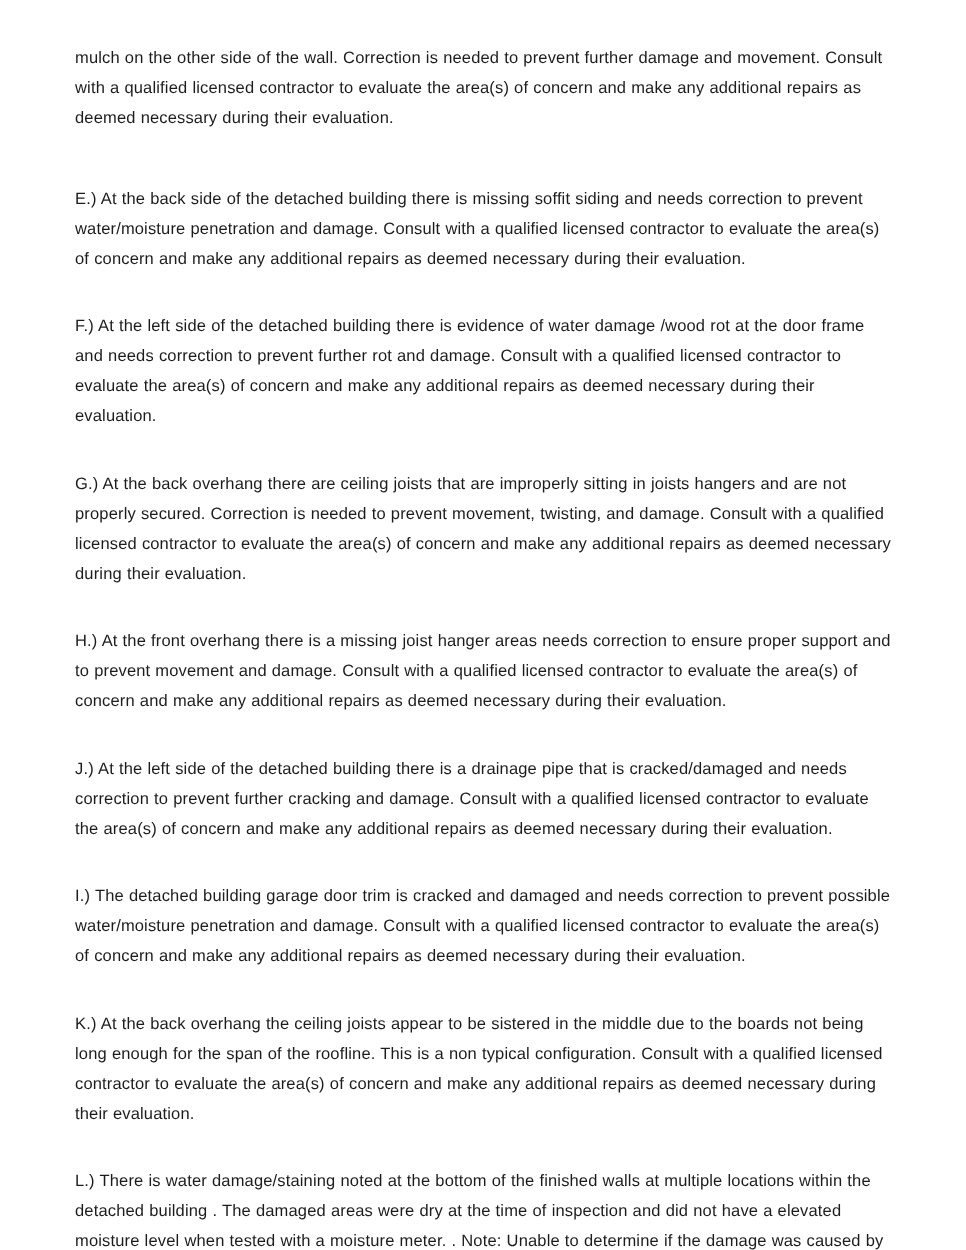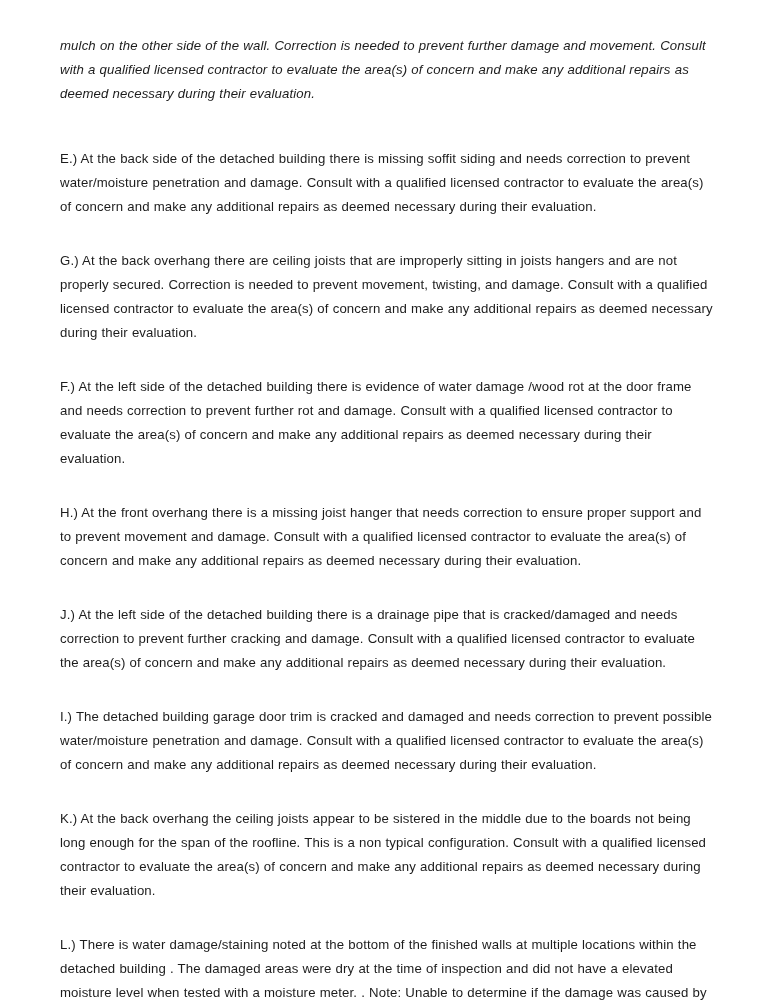--- a/index.html
+++ b/index.html
@@ -30,21 +30,20 @@
     font-size: 13.2px;
     line-height: 24px;
     letter-spacing: 0.01em;
     color: #1c1c1c;
     margin: 12px 0 30px 0;
     text-align: left;
     word-spacing: 0.02em;
   }
   .para.first {
     margin-top: 0;
-    font-style: italic;
   }
   
   .clip-top {
     position: relative;
     overflow: hidden;
     height: 76px;
     margin-bottom: 31px;
   }
   .clip-top .para {
     margin: 0;
@@ -56,22 +55,22 @@
 <body>
 
 <div class="page">
   <div class="doc-body">
 
     <div class="clip-top">
       <p class="para first">mulch on the other side of the wall. Correction is needed to prevent further damage and movement. Consult with a qualified licensed contractor to evaluate the area(s) of concern and make any additional repairs as deemed necessary during their evaluation.</p>
     </div>
 
     <p class="para">E.) At the back side of the detached building there is missing soffit siding and needs correction to prevent water/moisture penetration and damage. Consult with a qualified licensed contractor to evaluate the area(s) of concern and make any additional repairs as deemed necessary during their evaluation.</p>
+    <p class="para">F.) At the left side of the detached building there is evidence of water damage /wood rot at the door frame and needs correction to prevent further rot and damage. Consult with a qualified licensed contractor to evaluate the area(s) of concern and make any additional repairs as deemed necessary during their evaluation.</p>
     <p class="para">G.) At the back overhang there are ceiling joists that are improperly sitting in joists hangers and are not properly secured. Correction is needed to prevent movement, twisting, and damage. Consult with a qualified licensed contractor to evaluate the area(s) of concern and make any additional repairs as deemed necessary during their evaluation.</p>
-    <p class="para">F.) At the left side of the detached building there is evidence of water damage /wood rot at the door frame and needs correction to prevent further rot and damage. Consult with a qualified licensed contractor to evaluate the area(s) of concern and make any additional repairs as deemed necessary during their evaluation.</p>
-    <p class="para">H.) At the front overhang there is a missing joist hanger that needs correction to ensure proper support and to prevent movement and damage. Consult with a qualified licensed contractor to evaluate the area(s) of concern and make any additional repairs as deemed necessary during their evaluation.</p>
+    <p class="para">H.) At the front overhang there is a missing joist hanger areas needs correction to ensure proper support and to prevent movement and damage. Consult with a qualified licensed contractor to evaluate the area(s) of concern and make any additional repairs as deemed necessary during their evaluation.</p>
     <p class="para">J.) At the left side of the detached building there is a drainage pipe that is cracked/damaged and needs correction to prevent further cracking and damage. Consult with a qualified licensed contractor to evaluate the area(s) of concern and make any additional repairs as deemed necessary during their evaluation.</p>
     <p class="para">I.) The detached building garage door trim is cracked and damaged and needs correction to prevent possible water/moisture penetration and damage. Consult with a qualified licensed contractor to evaluate the area(s) of concern and make any additional repairs as deemed necessary during their evaluation.</p>
     <p class="para">K.) At the back overhang the ceiling joists appear to be sistered in the middle due to the boards not being long enough for the span of the roofline. This is a non typical configuration. Consult with a qualified licensed contractor to evaluate the area(s) of concern and make any additional repairs as deemed necessary during their evaluation.</p>
     <p class="para">L.) There is water damage/staining noted at the bottom of the finished walls at multiple locations within the detached building . The damaged areas were dry at the time of inspection and did not have a elevated moisture level when tested with a moisture meter. . Note: Unable to determine if the damage was caused by a prior leak or ongoing water penetration and or if repairs have been made. Ask the seller the history of the</p>
 
   </div>
 </div>
 
 </body></html>

